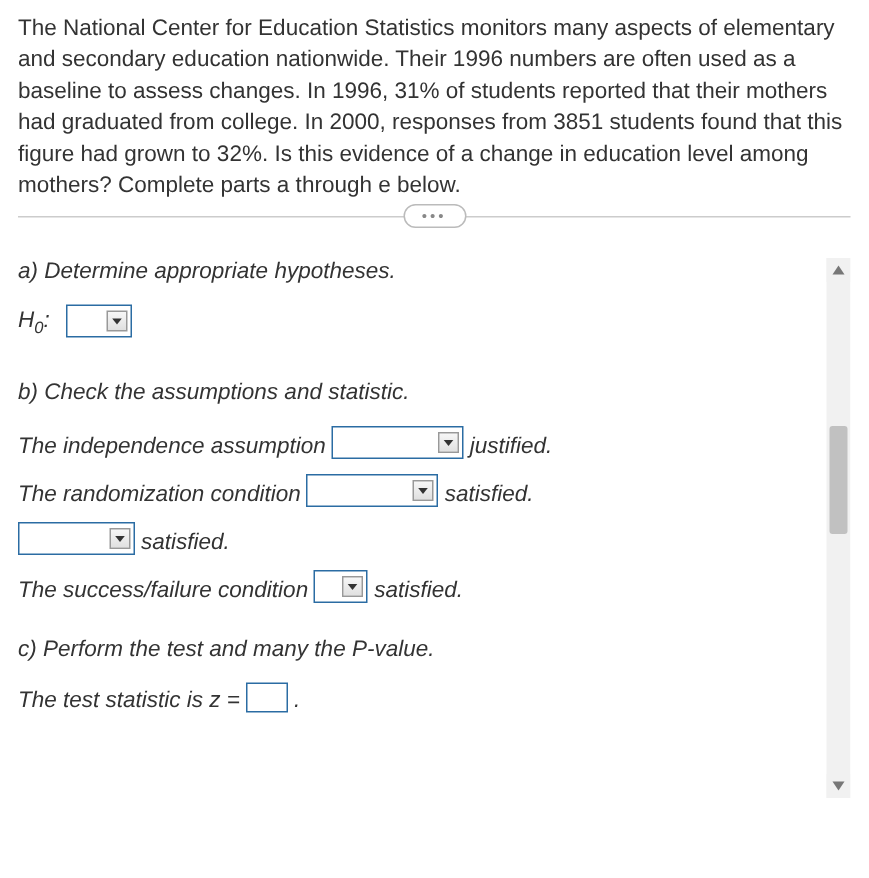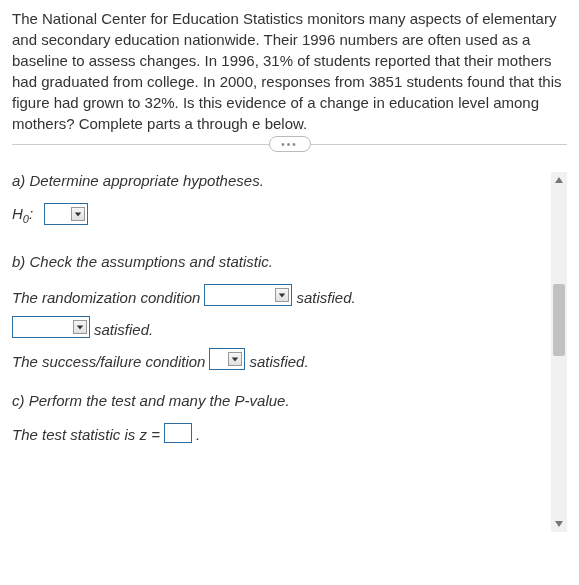--- a/index.html
+++ b/index.html
@@ -163,20 +163,31 @@
                 <polygon points="1,3 9,3 5,8" fill="#333"></polygon>
               </svg>
             </span>
         </span>
       </div>
 
       <div class="spacer18"></div>
 
       <div class="section-heading">b) Check the assumptions and statistic.</div>
 
+      <div class="row">
+        <span>The independence assumption</span>
+        <span class="dropdown md">
+          <span class="arrow">
+              <svg viewBox="0 0 10 10">
+                <polygon points="1,3 9,3 5,8" fill="#333"></polygon>
+              </svg>
+            </span>
+        </span>
+        <span>justified.</span>
+      </div>
 
       <div class="row">
         <span>The randomization condition</span>
         <span class="dropdown md">
           <span class="arrow">
               <svg viewBox="0 0 10 10">
                 <polygon points="1,3 9,3 5,8" fill="#333"></polygon>
               </svg>
             </span>
         </span>

